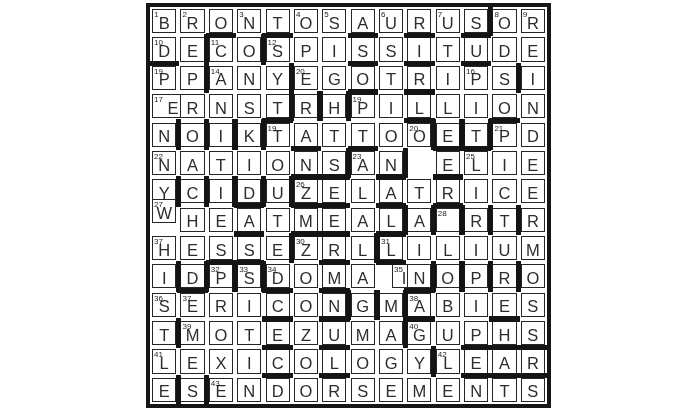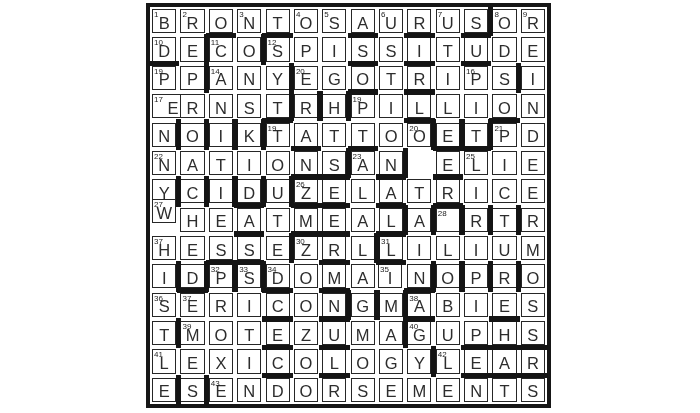--- a/index.html
+++ b/index.html
@@ -471,21 +471,21 @@
     </div>
     <div class="cell" style="left: 143.9px; top: 257.34px; width: 24.16px; height: 24.16px;">
       <span class="letter">O</span>
     </div>
     <div class="cell" style="left: 172.26px; top: 257.34px; width: 24.16px; height: 24.16px;">
       <span class="letter">M</span>
     </div>
     <div class="cell" style="left: 200.62px; top: 257.34px; width: 24.16px; height: 24.16px;">
       <span class="letter">A</span>
     </div>
-    <div class="cell" style="left: 228px; top: 257.34px; width: 24px; height: 24.16px;">
+    <div class="cell" style="left: 242px; top: 257.34px; width: 24px; height: 24.16px;">
       <span class="num">35</span>
       <span class="letter">I</span>
     </div>
     <div class="cell" style="left: 257.34px; top: 257.34px; width: 24.16px; height: 24.16px;">
       <span class="letter">N</span>
     </div>
     <div class="cell" style="left: 285.7px; top: 257.34px; width: 24.16px; height: 24.16px;">
       <span class="letter">O</span>
     </div>
     <div class="cell" style="left: 314.06px; top: 257.34px; width: 24.16px; height: 24.16px;">

